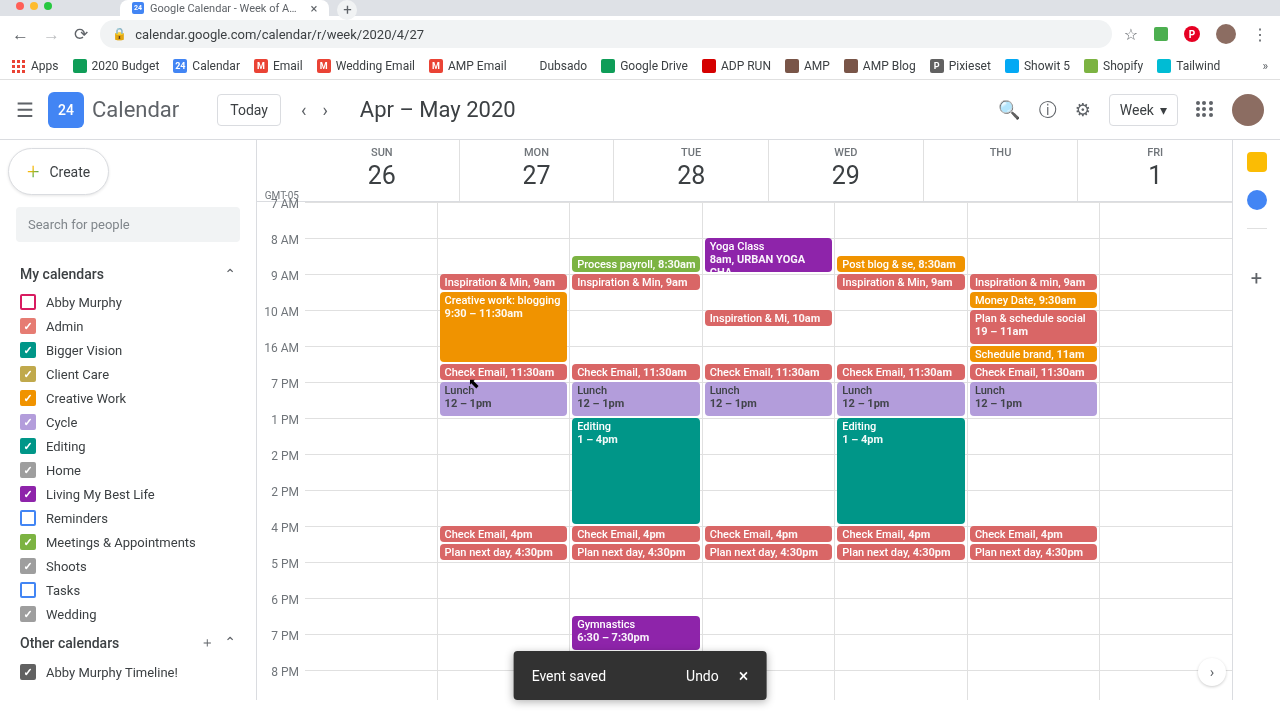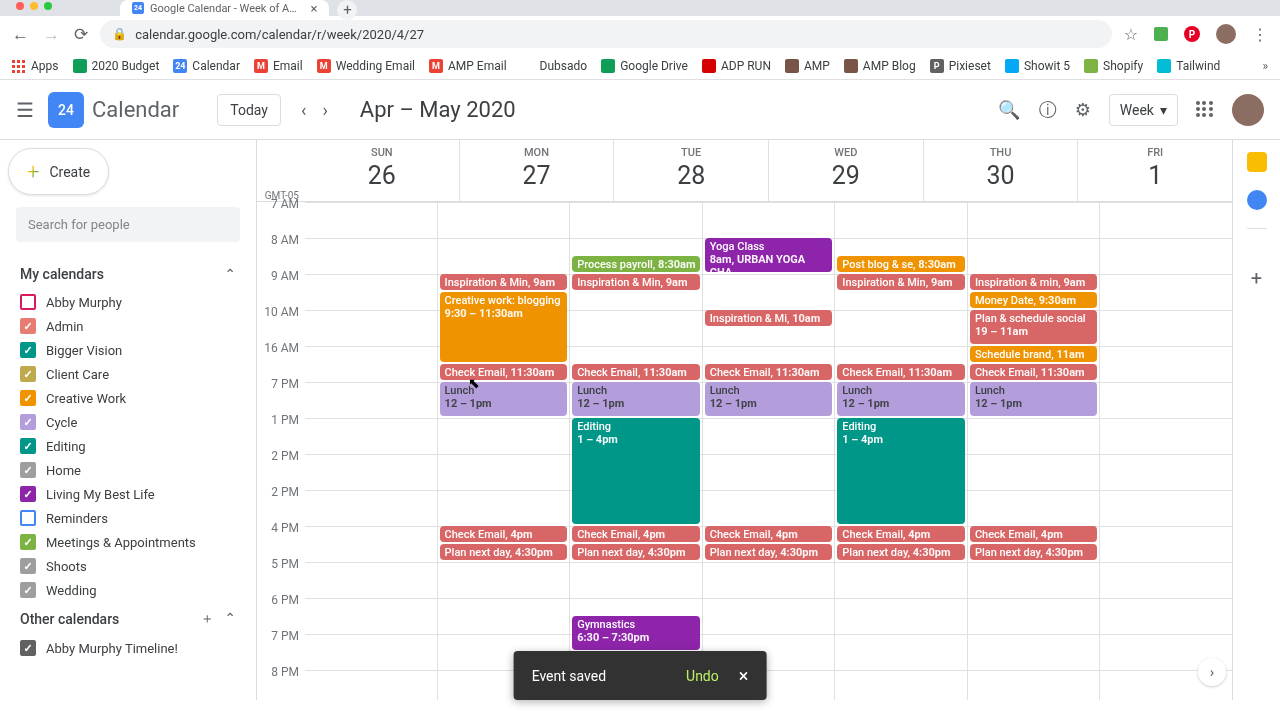--- a/index.html
+++ b/index.html
@@ -64,21 +64,21 @@
 .hour-line { position: absolute; left:0; right:0; height:1px; background:#e0e0e0; }
 .event { position: absolute; left: 2px; right: 2px; border-radius: 4px; padding: 2px 5px; font-size: 11px; color: #fff; overflow: hidden; white-space: nowrap; }
 .event .ev-time { font-weight: 700; opacity:0.95;}
 .event .ev-title { font-weight: 500; }
 .ev-red { background: #d96666; } .ev-orange { background: #f09300; } .ev-green{background:#7cb342;} .ev-teal{background:#009688;} .ev-purple{background:#8e24aa;} .ev-lav{background:#b39ddb; color:#3c4043;} .ev-lav .ev-title{color:#3c4043;}
 .ev-tall { white-space: normal; }
 .side-panel{ width:48px; border-left:1px solid #dadce0; display:flex;flex-direction:column;align-items:center;gap:18px;padding-top:12px;}
 .sp-icon{width:20px;height:20px;border-radius:4px;}
 .toast { position: absolute; bottom: 20px; left: 50%; transform: translateX(-50%); background: #323232; color: #fff; border-radius: 4px; padding: 14px 18px; font-size: 14px; display: flex; align-items: center; gap: 80px; box-shadow:0 2px 8px rgba(0,0,0,0.3); z-index:50;}
 .toast-actions{display:flex;gap:20px;align-items:center;}
-.toast-undo{color:#bef264;}
+.toast-undo{color:#ffffff;}
 .toast-close{font-size:18px;}
 .expand-arrow { position:absolute; bottom:14px; right:6px; background:#fff; border-radius:50%; width:28px;height:28px;display:flex;align-items:center;justify-content:center;box-shadow:0 1px 3px rgba(0,0,0,0.2);font-size:15px;color:#5f6368;}
 .cursor{position:absolute;top:375px;left:468px;font-size:14px;pointer-events:none;z-index:40;}
 </style>
 </head>
 <body>
 
 <div class="browser-chrome">
   <div class="tab-bar">
     <div class="window-dots">
@@ -231,20 +231,24 @@
           </div>
           <div class="cal-item">
             <span class="chk checked" style="background:#7cb342;border-color:#7cb342;"></span>
             <span>Meetings &amp; Appointments</span>
           </div>
           <div class="cal-item">
             <span class="chk checked" style="background:#9e9e9e;border-color:#9e9e9e;"></span>
             <span>Shoots</span>
           </div>
           <div class="cal-item">
+            <span class="chk " style="border-color:#4285f4;"></span>
+            <span>Tasks</span>
+          </div>
+          <div class="cal-item">
             <span class="chk checked" style="background:#9e9e9e;border-color:#9e9e9e;"></span>
             <span>Wedding</span>
           </div>
         </div>
       <div class="cal-section-title">
         <span>Other calendars</span>
         <span style="display:flex;gap:10px;">
             <span class="chev">＋</span>
             <span class="chev">⌃</span>
           </span>
@@ -273,21 +277,20 @@
           <div class="day-head">
             <div class="day-name">TUE</div>
             <div class="day-num">28</div>
           </div>
           <div class="day-head">
             <div class="day-name">WED</div>
             <div class="day-num">29</div>
           </div>
           <div class="day-head">
             <div class="day-name">THU</div>
-            <div class="day-num">30</div>
           </div>
           <div class="day-head">
             <div class="day-name">FRI</div>
             <div class="day-num">1</div>
           </div>
         </div>
     </div>
     <div class="grid-body">
       <div class="time-col" id="time-labels">
           <div class="time-label">7 AM</div>

